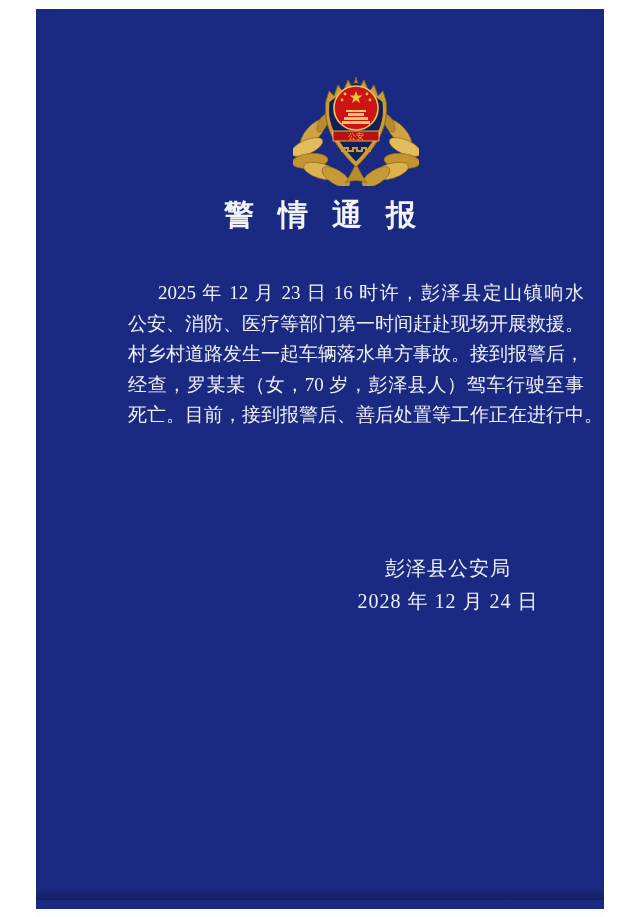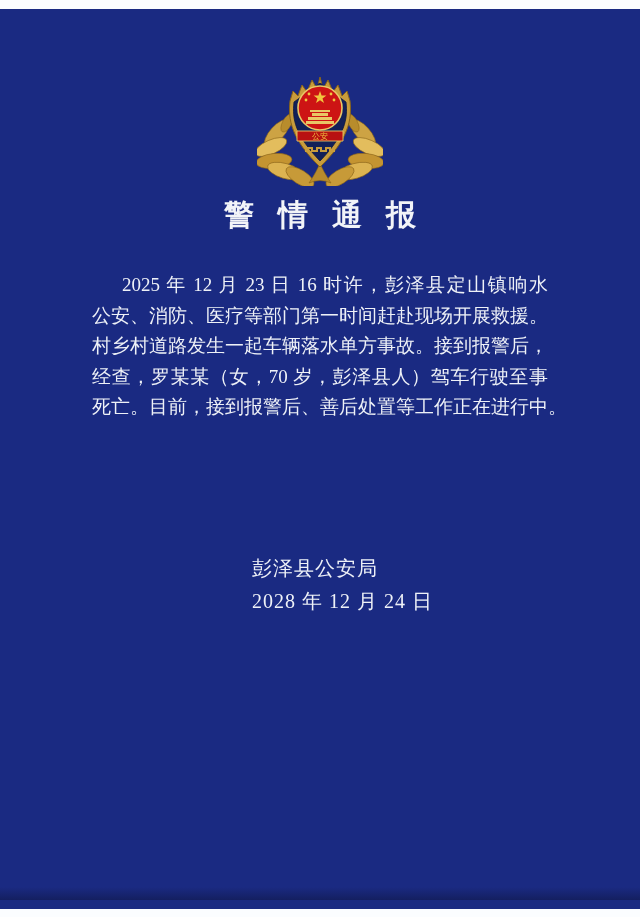--- a/index.html
+++ b/index.html
@@ -2,21 +2,21 @@
 <html><head>
 <meta charset="utf-8">
 <style>
   html, body {
     margin: 0;
     padding: 0;
     background: #ffffff;
   }
   .page {
     position: relative;
-    width: 640px;
+    width: 568px;
     height: 917px;
     margin: 0 auto;
     background: #fbfdff;
     overflow: hidden;
     font-family: "Liberation Serif", "DejaVu Serif", serif;
   }
   .strip-top {
     position: absolute;
     top: 0; left: 0; right: 0;
     height: 9px;
@@ -68,26 +68,28 @@
     font-size: 19px;
     line-height: 30.5px;
   }
   .notice-body .line {
     text-align: justify;
     text-align-last: justify;
     white-space: nowrap;
   }
   .notice-body .line.indent {
     text-indent: 30px;
+    margin-top: 8px;
   }
   .signature-block {
     position: absolute;
     top: 552px;
     left: 252px;
     width: 320px;
+    text-align: center;
     color: #eef1f7;
     font-size: 20px;
     line-height: 33px;
   }
   .sig-line { letter-spacing: 1px; }
 </style>
 </head>
 <body>
 
 <div class="page">

